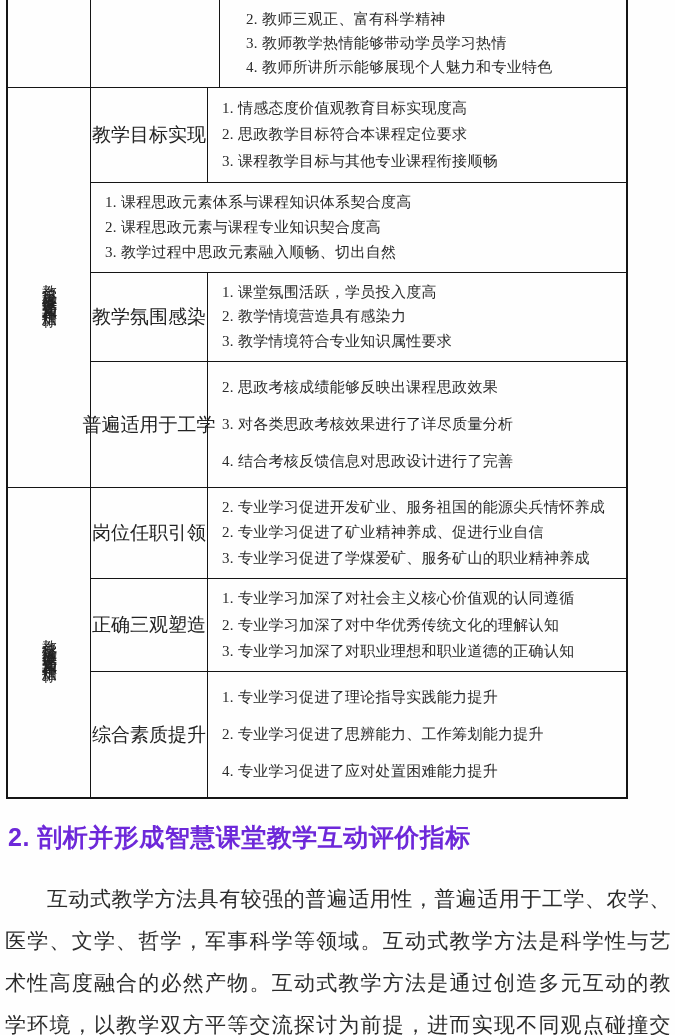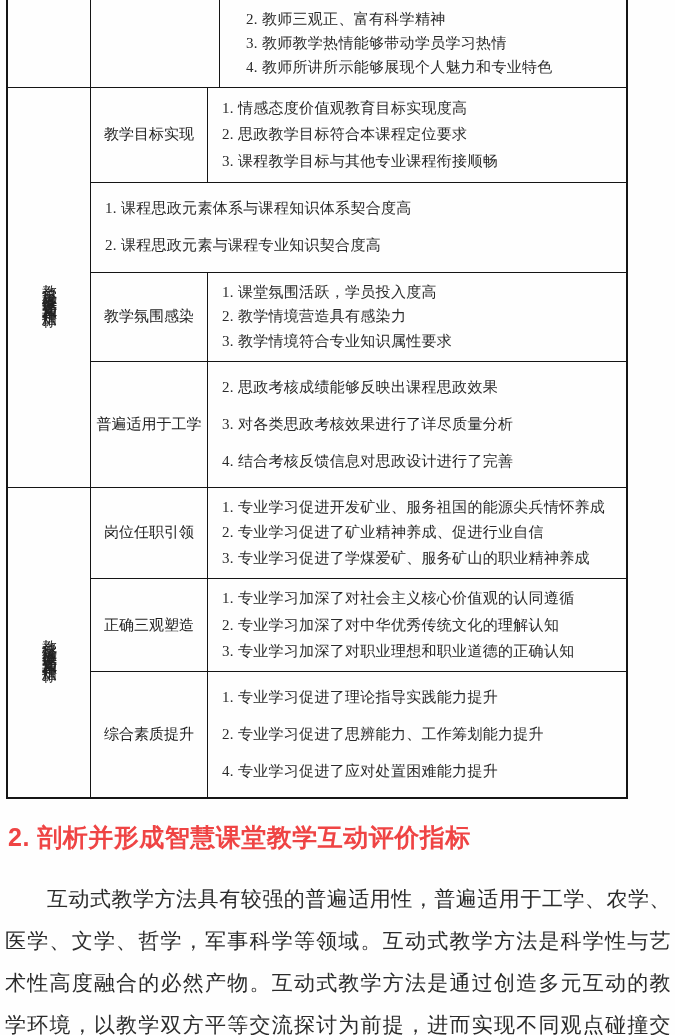--- a/index.html
+++ b/index.html
@@ -43,40 +43,40 @@
     writing-mode: vertical-rl;
     text-orientation: upright;
     font-size: 15px;
     letter-spacing: 2px;
     font-weight: 500;
     color: #222;
   }
   .rows { flex: 1; display: flex; flex-direction: column; }
   .srow { display: flex; border-top: 1px solid #151515; }
   .srow:first-child { border-top: none; }
-  .cat-label { font-size: 15px; font-weight: 500; color: #222; white-space: nowrap; }
+  .cat-label { font-size: 19px; font-weight: 500; color: #222; white-space: nowrap; }
   .item { font-size: 15px; font-weight: 500; color: #2a2a2a; white-space: nowrap;
           letter-spacing: 0.3px; }
 
   
   .h94  { height: 94px; }
   .h90  { height: 90px; }
   .h126 { height: 126px; }
   .s1 { height: 400px; }
   .s2 { height: 310px; }
 
   
   .heading {
     position: absolute;
     left: 8px; top: 821px;
     font-family: "Liberation Sans", sans-serif;
     font-weight: 700;
     font-size: 25px;
     letter-spacing: 0.5px;
-    color: #ef4444;
+    color: #6d28d9;
     white-space: nowrap;
   }
   .body-text {
     position: absolute;
     left: 5px; top: 878px;
     width: 666px;
     font-size: 21px;
     line-height: 42px;
     text-align: justify;
     text-indent: 42px;
@@ -113,20 +113,21 @@
           <div class="cell c3">
             <div class="item">1. 情感态度价值观教育目标实现度高</div>
             <div class="item">2. 思政教学目标符合本课程定位要求</div>
             <div class="item">3. 课程教学目标与其他专业课程衔接顺畅</div>
           </div>
         </div>
         <div class="srow h90">
           <div class="cell c3">
             <div class="item">1. 课程思政元素体系与课程知识体系契合度高</div>
             <div class="item">2. 课程思政元素与课程专业知识契合度高</div>
+            <div class="item">3. 教学过程中思政元素融入顺畅、切出自然</div>
           </div>
         </div>
         <div class="srow h90">
           <div class="cell c2">
             <span class="cat-label">教学氛围感染</span>
           </div>
           <div class="cell c3">
             <div class="item">1. 课堂氛围活跃，学员投入度高</div>
             <div class="item">2. 教学情境营造具有感染力</div>
             <div class="item">3. 教学情境符合专业知识属性要求</div>
@@ -148,21 +149,21 @@
     <div class="section s2">
       <div class="dim-cell">
         <div class="vtext">教学反馈维度评估要素和评价指标</div>
       </div>
       <div class="rows">
         <div class="srow h90">
           <div class="cell c2">
             <span class="cat-label">岗位任职引领</span>
           </div>
           <div class="cell c3">
-            <div class="item">1. 专业学习促进开发矿业、服务祖国的能源尖兵情怀养成</div>
+            <div class="item">2. 专业学习促进开发矿业、服务祖国的能源尖兵情怀养成</div>
             <div class="item">2. 专业学习促进了矿业精神养成、促进行业自信</div>
             <div class="item">3. 专业学习促进了学煤爱矿、服务矿山的职业精神养成</div>
           </div>
         </div>
         <div class="srow h94">
           <div class="cell c2">
             <span class="cat-label">正确三观塑造</span>
           </div>
           <div class="cell c3">
             <div class="item">1. 专业学习加深了对社会主义核心价值观的认同遵循</div>

